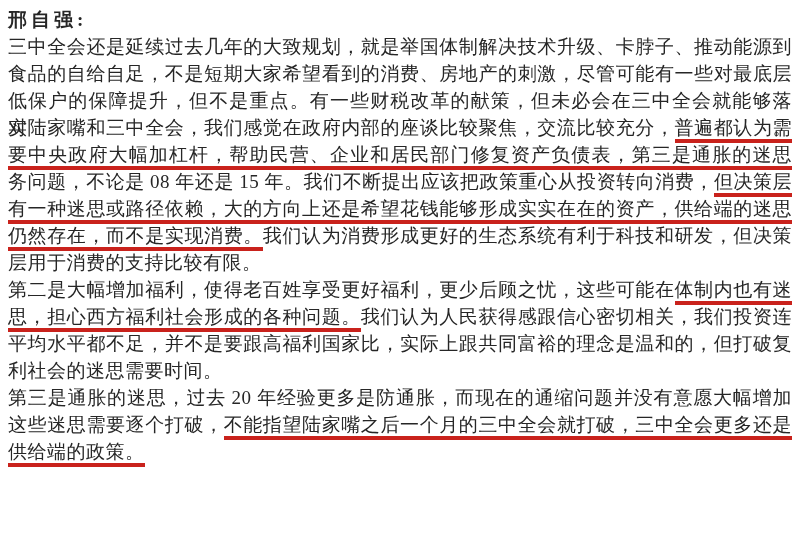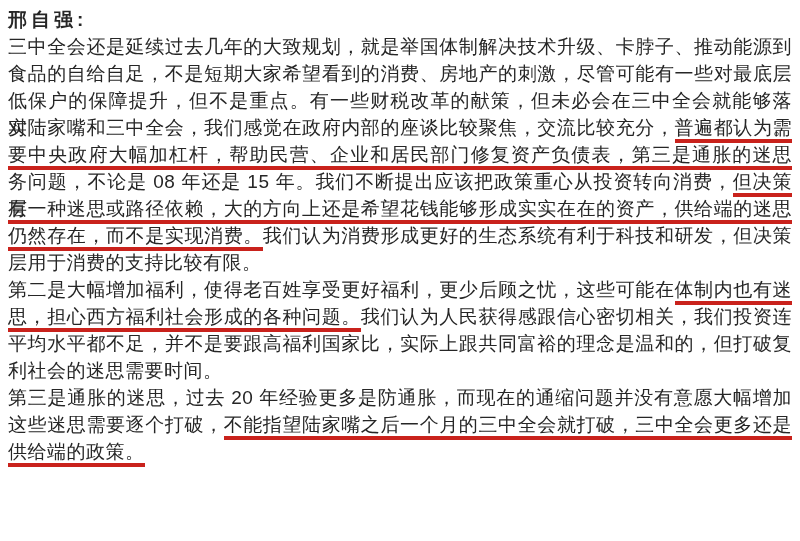--- a/index.html
+++ b/index.html
@@ -8,21 +8,21 @@
     background: #ffffff;
   }
   .page {
     position: relative;
     width: 800px;
     height: 541px;
     background: #ffffff;
     overflow: hidden;
     box-sizing: border-box;
     padding: 6px 8px 0 8px;
-    font-family: Liberation Sans, sans-serif;
+    font-family: Liberation Serif, serif;
     color: #262626;
   }
   .line {
     height: 27px;
     line-height: 27px;
     font-size: 19px;
     white-space: nowrap;
     letter-spacing: 0.5px;
     color: #262626;
   }

